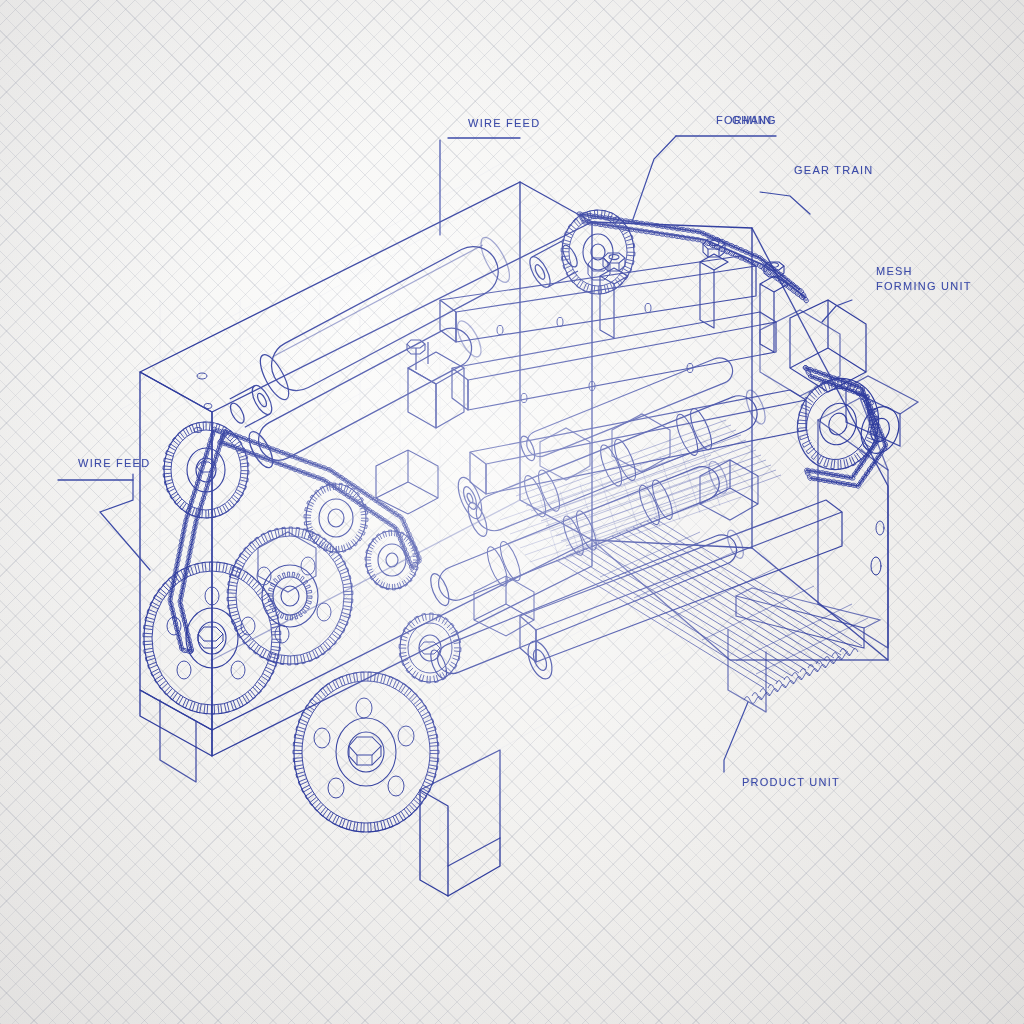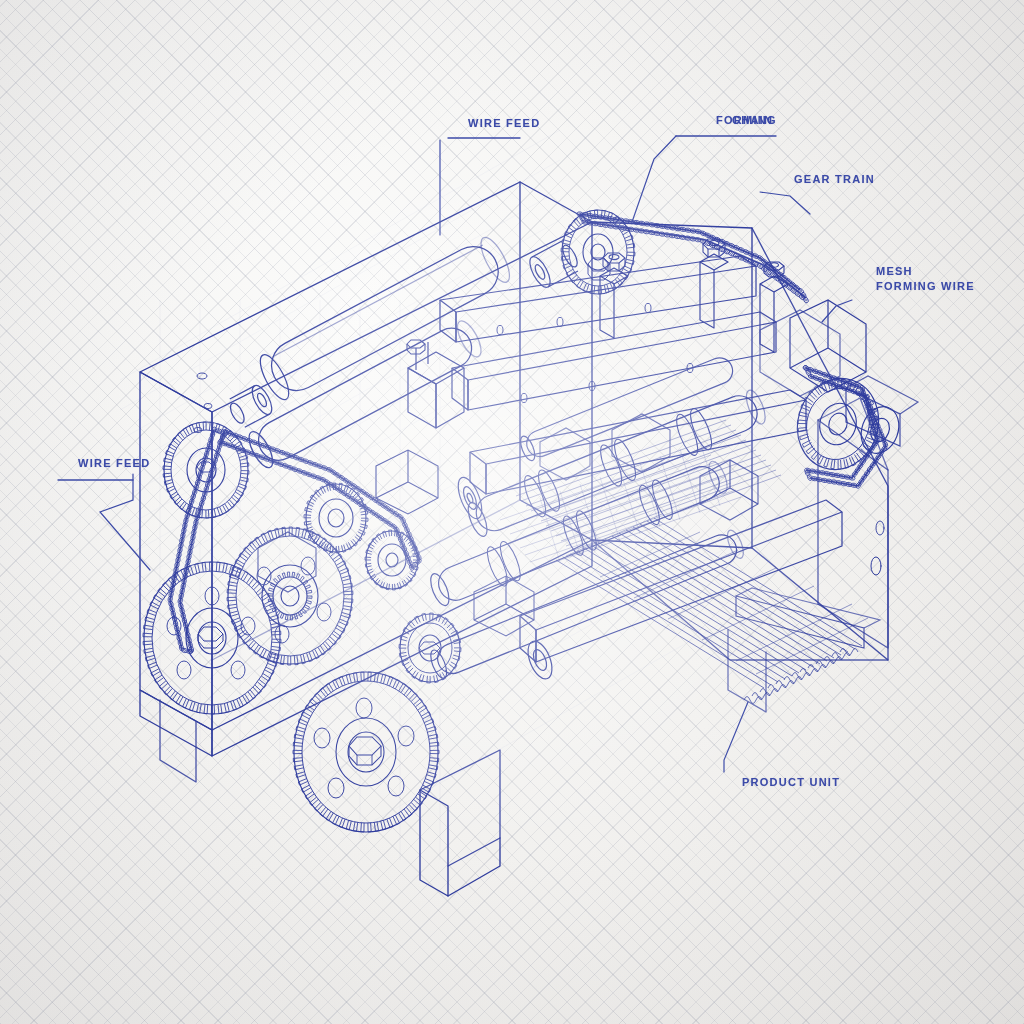--- a/index.html
+++ b/index.html
@@ -26,21 +26,21 @@
     background:radial-gradient(ellipse at 50% 48%, rgba(255,255,255,.45) 0%, rgba(255,255,255,0) 48%, rgba(120,120,130,.10) 100%);
   }
   #drawing{position:absolute;inset:0;}
   svg{display:block;}
 
   .lbl{
     position:absolute;
     color:#3b4aa8;
     font-size:11px;
     letter-spacing:1.25px;
-    font-weight:700;
+    font-weight:400;
     white-space:pre;
     line-height:14px;
     text-shadow:0 0 1px rgba(59,74,168,.25);
     padding-left:16px;
   }
   .lbl.two{line-height:15px;}
 </style>
 </head>
 <body>
 
@@ -1290,18 +1290,18 @@
         <path d="M724 772 L724 760 L748 702"></path>
       </g>
 </svg>
 </div>
 
 <div id="vignette"></div>
 
 <div id="labels">
     <div class="lbl" style="left: 452px; top: 116px;">WIRE FEED</div>
     <div class="lbl" style="left: 716px; top: 113px; position: absolute;"><span style="position: absolute; left: 0px; top: 0px;">FORMING</span><span style="position: absolute; left: 16px; top: 0px;">CHAIN</span></div>
-    <div class="lbl" style="left: 778px; top: 163px; margin-top: 9px;">GEAR TRAIN</div>
+    <div class="lbl" style="left: 778px; top: 163px;">GEAR TRAIN</div>
     <div class="lbl two" style="left: 860px; top: 264px;">MESH
-FORMING WIRE</div>
+FORMING UNIT</div>
     <div class="lbl" style="left: 62px; top: 456px;">WIRE FEED</div>
     <div class="lbl" style="left: 726px; top: 775px;">PRODUCT UNIT</div>
   </div>
 
 </body></html>

